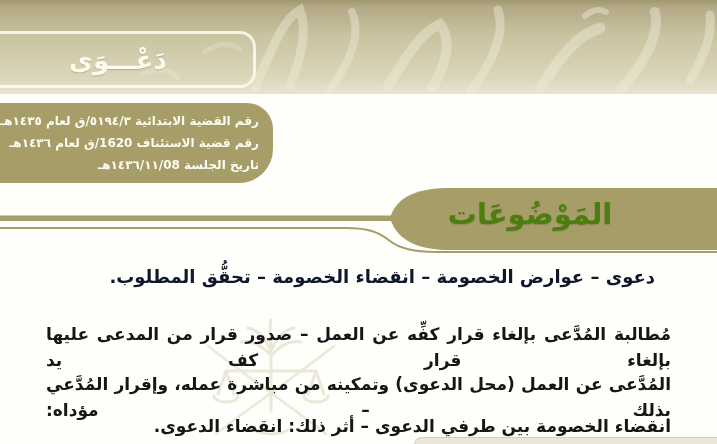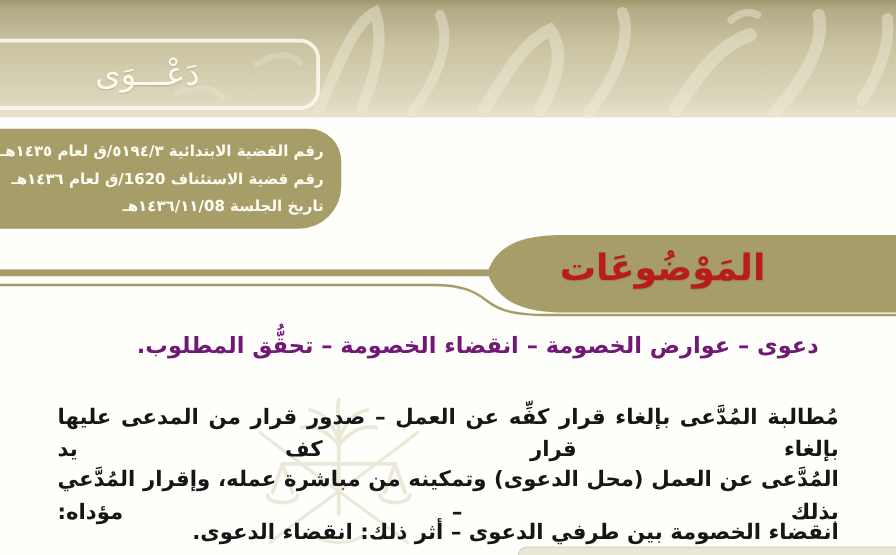--- a/index.html
+++ b/index.html
@@ -14,48 +14,48 @@
     background:linear-gradient(180deg,#a2976f 0%,#b3aa86 8%,#c9c3a1 38%,#d5d0b2 68%,#ddd8bd 86%,#e8e4d0 100%);
   }
   .top-banner svg{position:absolute;top:0;left:0;}
   .dawa-box{
     position:absolute;left:-20px;top:31px;width:270px;height:51px;
     border:3px solid rgba(253,251,240,.85);
     border-radius:0 16px 16px 0;
     display:flex;align-items:center;justify-content:center;
   }
   .dawa-label{
-    font-size:26px;font-weight:normal;color:#fdfbee;
+    font-size:26px;font-weight:bold;color:#fdfbee;
     text-shadow:0 1px 1px rgba(120,110,70,.35);
     direction:rtl;
   }
   
   .case-box{
     position:absolute;top:103px;left:0;width:273px;height:80px;
     background:#a79d68;border-radius:0 26px 34px 0;
     padding-top:7px;box-sizing:border-box;
   }
   .case-line{
     direction:rtl;text-align:right;padding-left:8px;padding-right:14px;
     color:#fdfcf2;font-size:12px;font-weight:bold;line-height:22px;
     white-space:nowrap;
   }
   
   .topics{position:absolute;top:186px;left:0;width:717px;height:70px;}
   .topics-title{
     position:absolute;top:197px;left:405px;width:250px;
     text-align:center;direction:rtl;
-    font-size:29px;font-weight:bold;color:#b91c1c;
+    font-size:29px;font-weight:bold;color:#4d7c0f;
     text-shadow:0 1px 1px rgba(110,100,60,.4);
   }
   
   .headline{
     position:absolute;top:266px;right:62px;
     direction:rtl;text-align:right;white-space:nowrap;
-    font-size:18px;font-weight:bold;color:#701a75;
+    font-size:18px;font-weight:bold;color:#0f172a;
   }
   .bline{
     position:absolute;left:46px;right:46px;
     direction:rtl;font-size:17px;font-weight:bold;color:#161616;
     line-height:26px;
   }
   .bline.justify{text-align:justify;text-align-last:justify;}
   .bline.last{text-align:right;}
   .b1{top:321px;} .b2{top:371px;} .b3{top:413px;}
   

